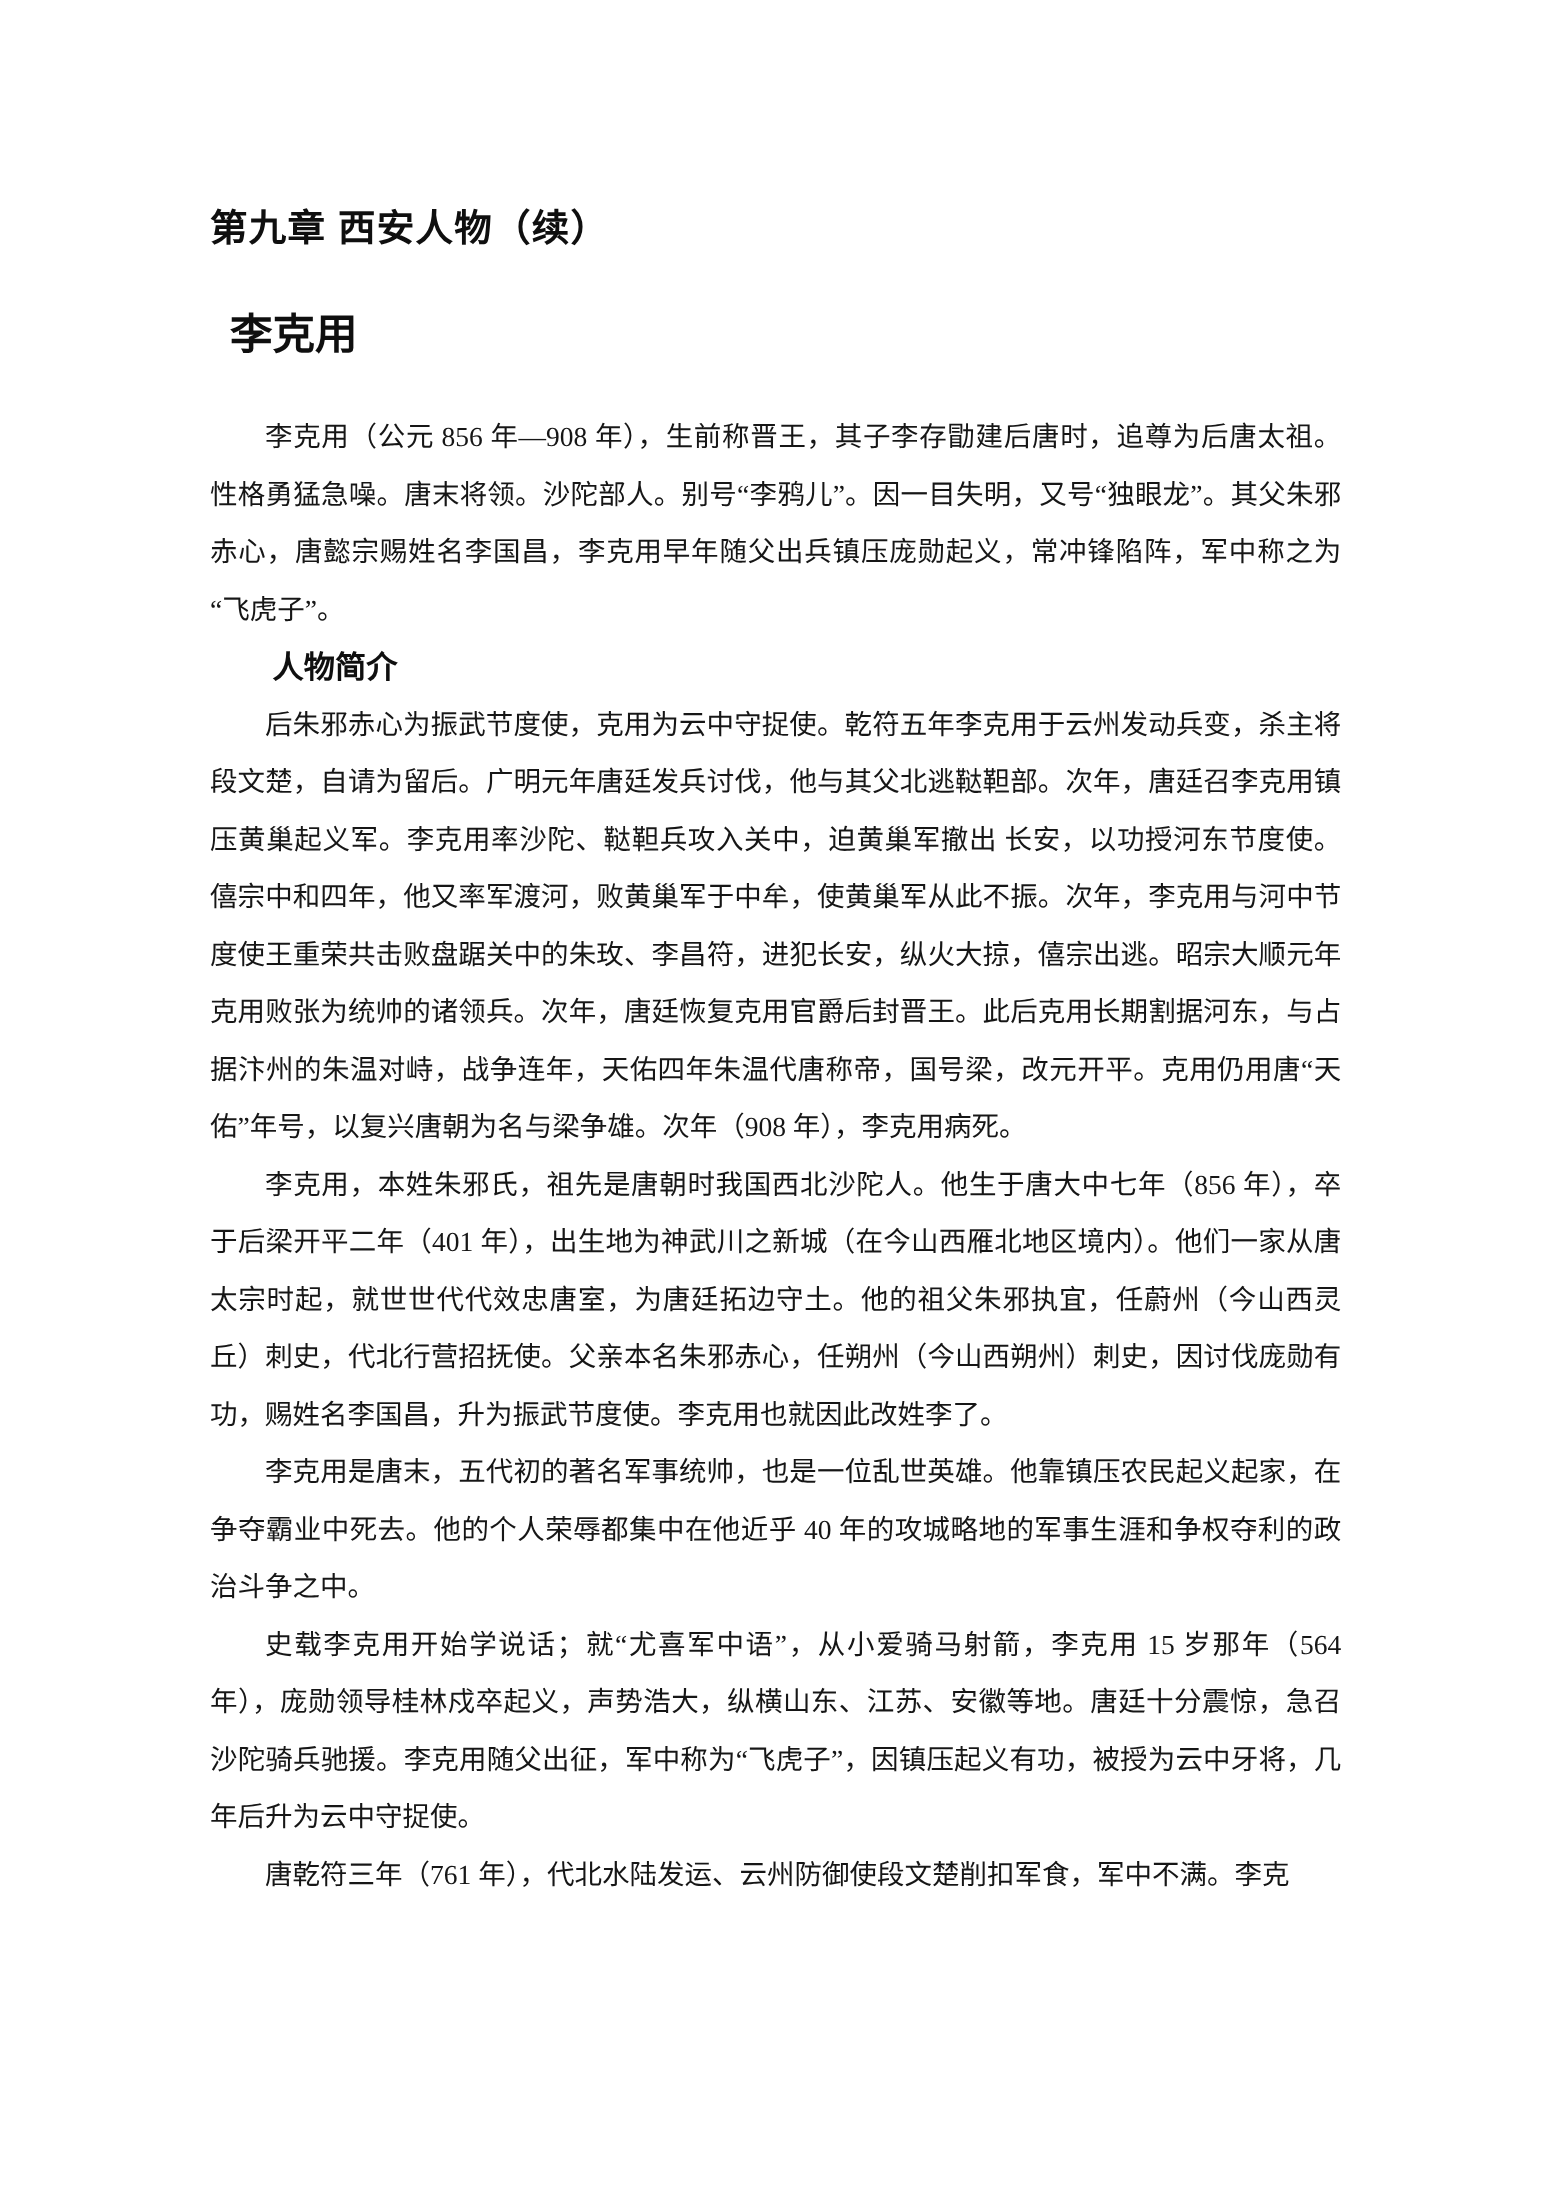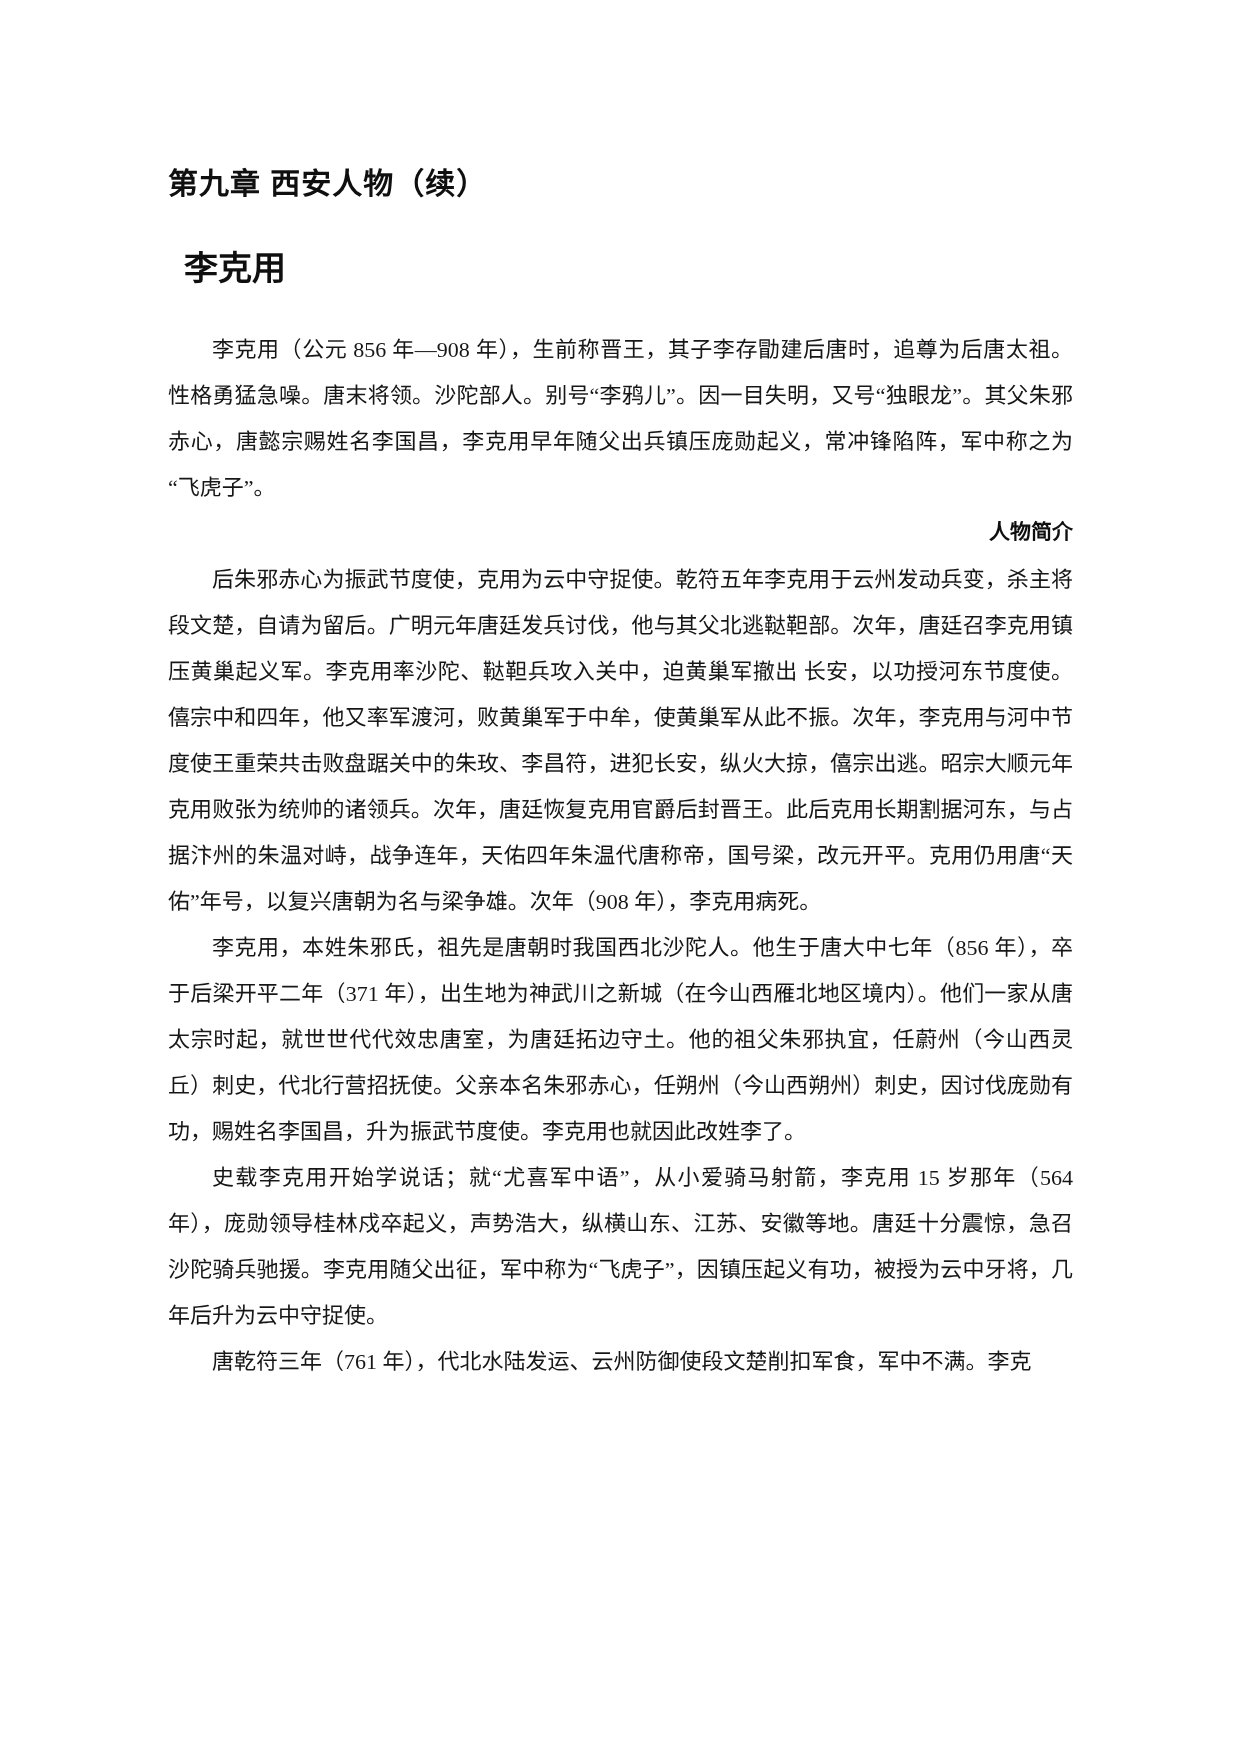--- a/index.html
+++ b/index.html
@@ -40,37 +40,37 @@
   .paragraph {
     font-family: "Liberation Serif", serif;
     font-size: 22px;
     line-height: 46px;
     margin: 0;
     text-indent: 2em;
     text-align: justify;
     color: #161616;
   }
   .subheading {
-    font-family: Liberation Mono, monospace;
-    font-size: 21px;
+    font-family: Liberation Sans, sans-serif;
+    font-size: 25px;
     line-height: 46px;
     margin: 0;
     text-indent: 2em;
     font-weight: bold;
     color: #0f0f0f;
-    text-align: right;
   }
 </style>
 </head>
 <body>
 
 <div class="page">
   <h1 class="chapter-title">第九章 西安人物（续）</h1>
   <h2 class="person-heading">李克用</h2>
   <div class="document-body">
       <p class="paragraph">李克用（公元 856 年—908 年），生前称晋王，其子李存勖建后唐时，追尊为后唐太祖。性格勇猛急噪。唐末将领。沙陀部人。别号“李鸦儿”。因一目失明，又号“独眼龙”。其父朱邪赤心，唐懿宗赐姓名李国昌，李克用早年随父出兵镇压庞勋起义，常冲锋陷阵，军中称之为“飞虎子”。</p>
       <h3 class="subheading">人物简介</h3>
       <p class="paragraph">后朱邪赤心为振武节度使，克用为云中守捉使。乾符五年李克用于云州发动兵变，杀主将段文楚，自请为留后。广明元年唐廷发兵讨伐，他与其父北逃鞑靼部。次年，唐廷召李克用镇压黄巢起义军。李克用率沙陀、鞑靼兵攻入关中，迫黄巢军撤出 长安，以功授河东节度使。僖宗中和四年，他又率军渡河，败黄巢军于中牟，使黄巢军从此不振。次年，李克用与河中节度使王重荣共击败盘踞关中的朱玫、李昌符，进犯长安，纵火大掠，僖宗出逃。昭宗大顺元年克用败张为统帅的诸领兵。次年，唐廷恢复克用官爵后封晋王。此后克用长期割据河东，与占据汴州的朱温对峙，战争连年，天佑四年朱温代唐称帝，国号梁，改元开平。克用仍用唐“天佑”年号，以复兴唐朝为名与梁争雄。次年（908 年），李克用病死。</p>
-      <p class="paragraph">李克用，本姓朱邪氏，祖先是唐朝时我国西北沙陀人。他生于唐大中七年（856 年），卒于后梁开平二年（371 年），出生地为神武川之新城（在今山西雁北地区境内）。他们一家从唐太宗时起，就世世代代效忠唐室，为唐廷拓边守土。他的祖父朱邪执宜，任蔚州（今山西灵丘）刺史，代北行营招抚使。父亲本名朱邪赤心，任朔州（今山西朔州）刺史，因讨伐庞勋有功，赐姓名李国昌，升为振武节度使。李克用也就因此改姓李了。</p>
+      <p class="paragraph">李克用，本姓朱邪氏，祖先是唐朝时我国西北沙陀人。他生于唐大中七年（856 年），卒于后梁开平二年（401 年），出生地为神武川之新城（在今山西雁北地区境内）。他们一家从唐太宗时起，就世世代代效忠唐室，为唐廷拓边守土。他的祖父朱邪执宜，任蔚州（今山西灵丘）刺史，代北行营招抚使。父亲本名朱邪赤心，任朔州（今山西朔州）刺史，因讨伐庞勋有功，赐姓名李国昌，升为振武节度使。李克用也就因此改姓李了。</p>
+      <p class="paragraph">李克用是唐末，五代初的著名军事统帅，也是一位乱世英雄。他靠镇压农民起义起家，在争夺霸业中死去。他的个人荣辱都集中在他近乎 40 年的攻城略地的军事生涯和争权夺利的政治斗争之中。</p>
       <p class="paragraph">史载李克用开始学说话；就“尤喜军中语”，从小爱骑马射箭，李克用 15 岁那年（564 年），庞勋领导桂林戍卒起义，声势浩大，纵横山东、江苏、安徽等地。唐廷十分震惊，急召沙陀骑兵驰援。李克用随父出征，军中称为“飞虎子”，因镇压起义有功，被授为云中牙将，几年后升为云中守捉使。</p>
       <p class="paragraph">唐乾符三年（761 年），代北水陆发运、云州防御使段文楚削扣军食，军中不满。李克</p>
     </div>
 </div>
 
 </body></html>

